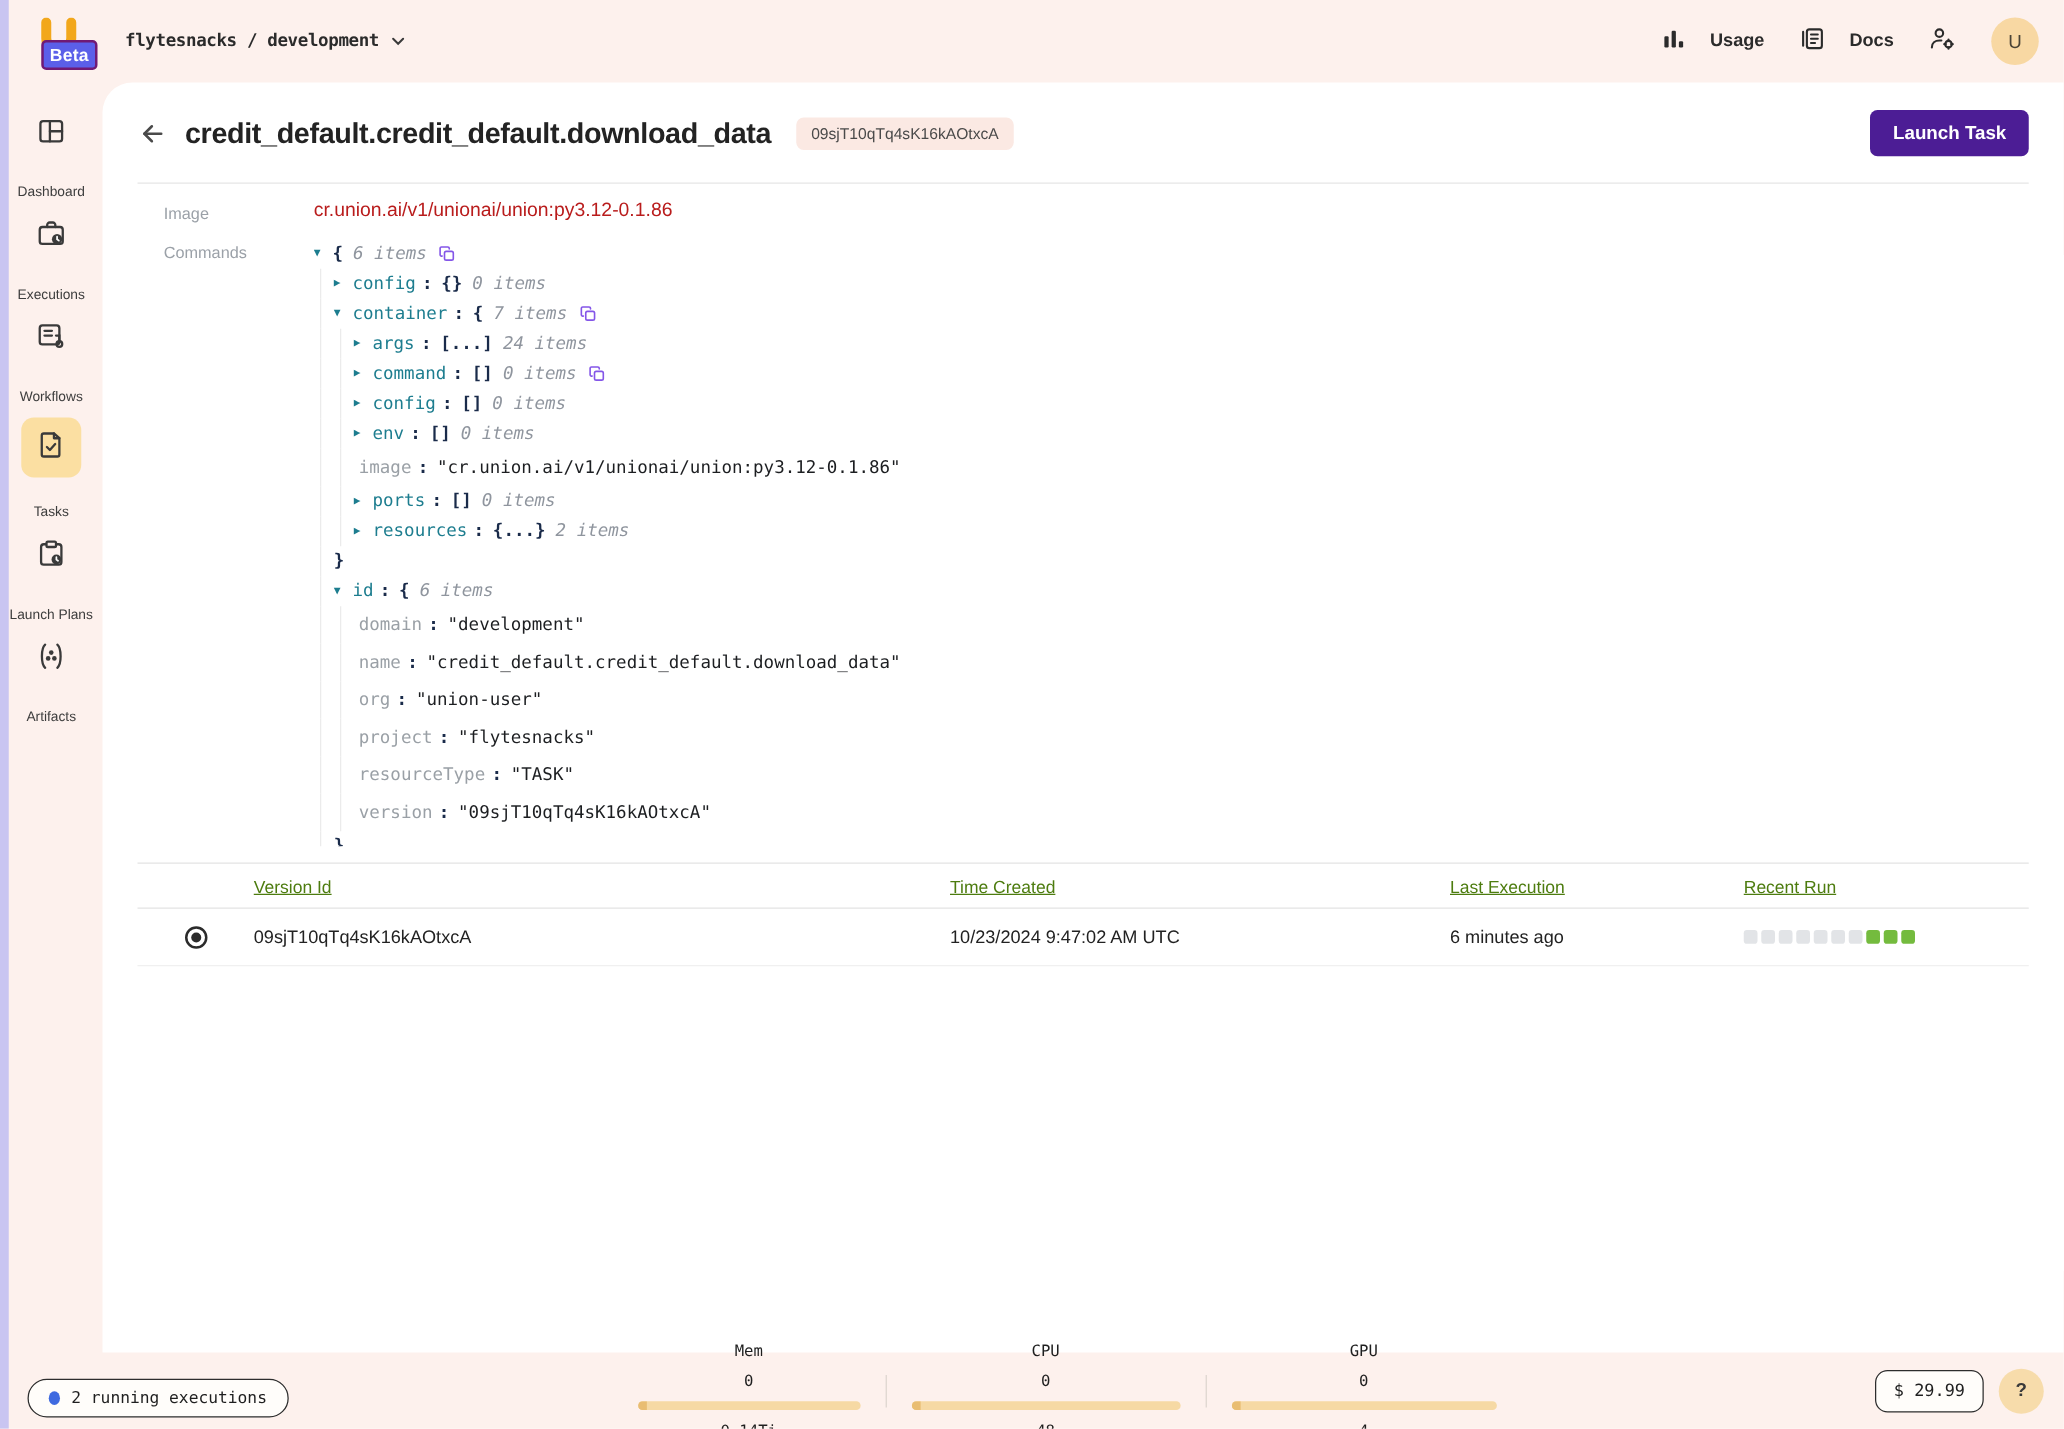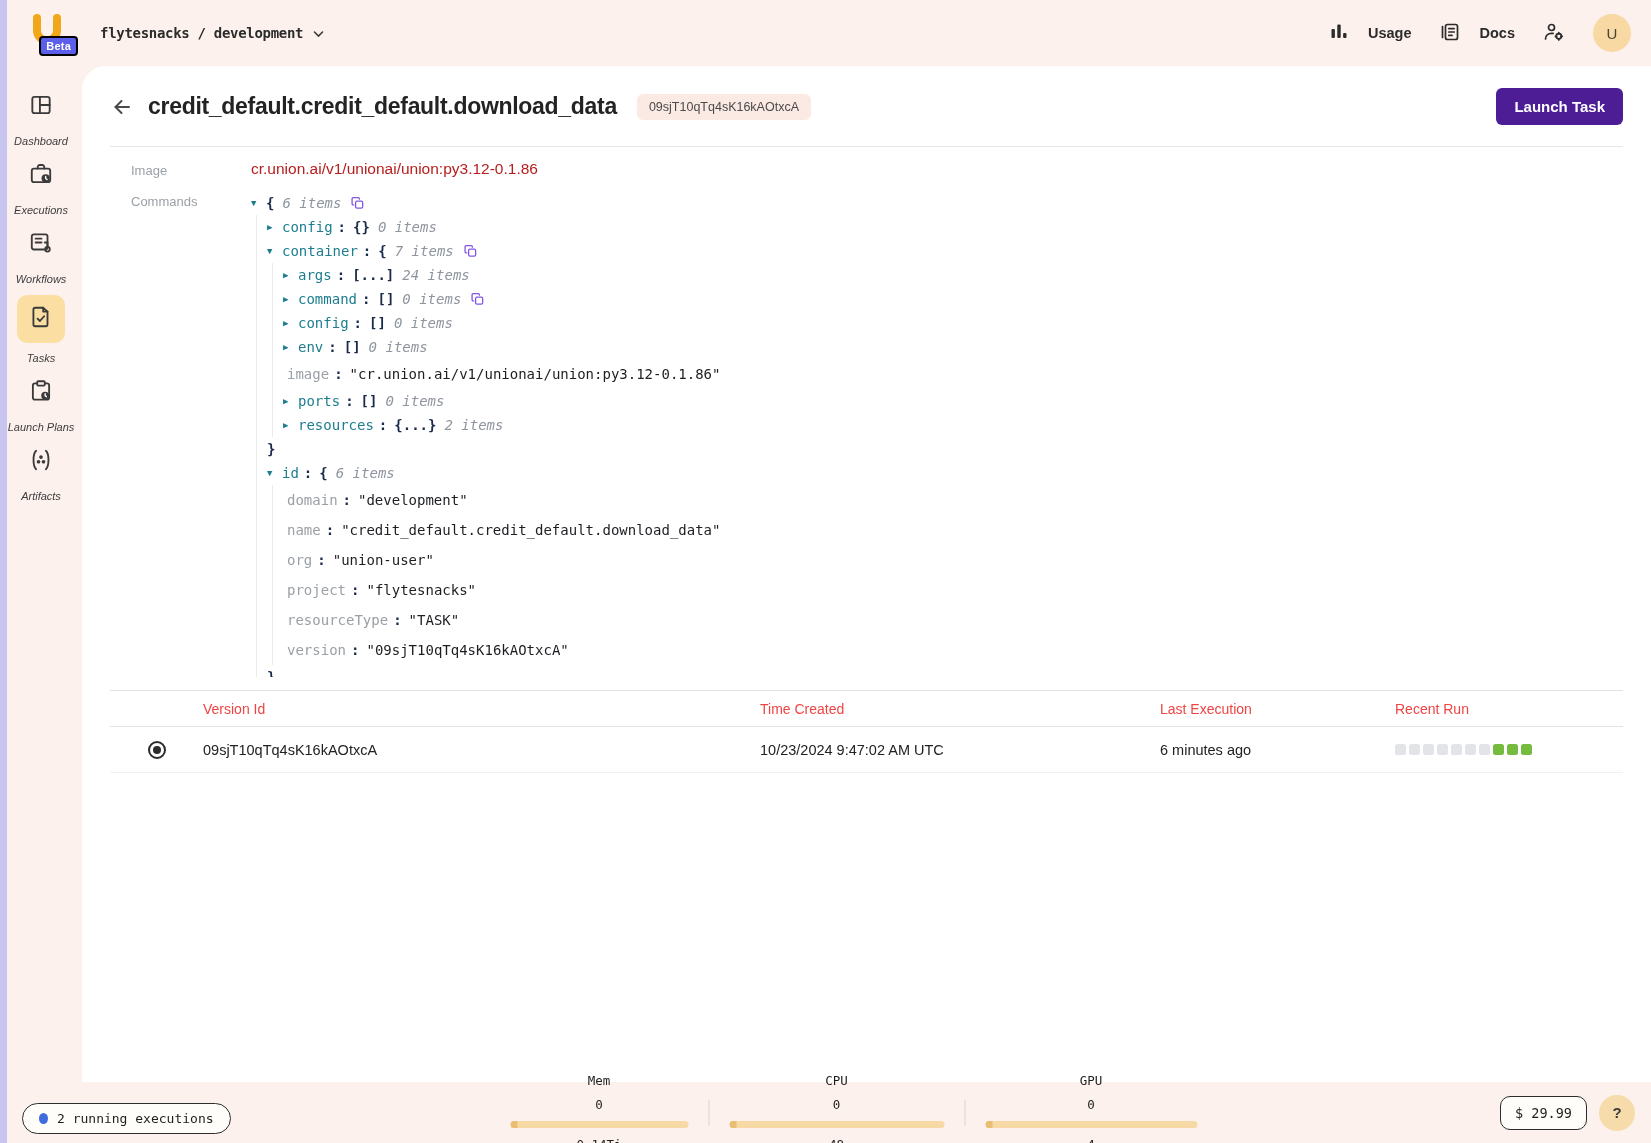--- a/index.html
+++ b/index.html
@@ -12,35 +12,35 @@
   }
 
   
   .left-strip { position:absolute; left:0; top:0; width:7px; height:100%; background:#c9c5f1; z-index:20; }
 
   
   .topbar { height:66px; display:flex; align-items:center; padding:0 20px 0 30px; }
   .logo-wrap { position:relative; width:36px; height:38px; margin-right:34px; }
   .beta-badge {
     position:absolute; right:-12px; bottom:-4px;
-    background:#5b5fe9; color:#fff; font-size:11px; font-weight:bold;
+    background:#5b5fe9; color:#fff; font-size:14px; font-weight:bold;
     padding:2px 5px; border-radius:4px; letter-spacing:.2px;
-    border:2px solid #000000;
+    border:2px solid #701a75;
     margin-top:28px;
   }
   .breadcrumb { display:flex; align-items:center; gap:10px; cursor:pointer; }
   .breadcrumb-text { font-family:"DejaVu Sans Mono", monospace; font-weight:bold; font-size:14px; color:#2b2b2b; letter-spacing:-0.3px; }
   .topbar-right { margin-left:auto; display:flex; align-items:center; gap:28px; }
   .top-link { display:flex; align-items:center; gap:20px; font-size:14.5px; font-weight:600; color:#2b2b2b; cursor:pointer; }
   .avatar { width:38px; height:38px; border-radius:50%; background:#f8d8a3; display:flex; align-items:center; justify-content:center; font-size:15px; color:#4a4336; cursor:pointer; }
 
   
   .app { display:flex; height:1016px; }
   .sidebar { width:82px; padding-top:22px; display:flex; flex-direction:column; align-items:center; flex-shrink:0; }
-  .side-item { display:flex; flex-direction:column; align-items:center; gap:9px; margin-bottom:9px; cursor:pointer; width:78px;font-style:italic; }
+  .side-item { display:flex; flex-direction:column; align-items:center; gap:22px; margin-bottom:9px; cursor:pointer; width:78px; }
   .icon-box { width:48px; height:38px; display:flex; align-items:center; justify-content:center; border-radius:10px; }
   .side-item.active .icon-box { background:#fbdfa2; height:48px; }
   .side-label { font-size:11px; color:#3d3d3d; text-align:center; line-height:13px; }
 
   .main-card {
     flex:1; background:#ffffff; border-radius:24px 0 0 0;
     padding:22px 28px 0 28px; position:relative; overflow:hidden;
   }
 
   
@@ -74,21 +74,21 @@
   .t-colon { color:#1a2b4a; font-weight:bold; margin:0 7px 0 5px; }
   .t-bracket { color:#1a2b4a; font-weight:bold; margin-right:8px; }
   .t-items { color:#8f959e; font-style:italic; margin-right:8px; }
   .t-value { color:#1c1e21; }
   .copy-btn { display:inline-flex; margin-left:2px; cursor:pointer; }
 
   
   .table-wrap { border-top:1px solid #e3e3e3; }
   .tgrid { display:grid; grid-template-columns:93px 557px 400px 235px 1fr; align-items:center; }
   .thead { height:36px; border-bottom:1px solid #e3e3e3; }
-  .th { font-size:14px; color:#ef4444; }
+  .th { font-size:14px; color:#4d7c0f;text-decoration:underline; }
   .trow { height:46px; border-bottom:1px solid #f0f0f0; cursor:pointer; }
   .td { font-size:14.5px; color:#222; }
   .radio-cell { display:flex; justify-content:center; }
   .radio { width:18px; height:18px; border-radius:50%; border:2px solid #2b2b2b; display:flex; align-items:center; justify-content:center; cursor:pointer; }
   .radio-dot { width:8px; height:8px; border-radius:50%; background:#2b2b2b; }
   .run-squares { display:flex; gap:3px; }
   .sq { width:11px; height:11px; border-radius:2.5px; background:#e2e4e7; }
   .sq.green { background:#74bb3e; }
 
   

